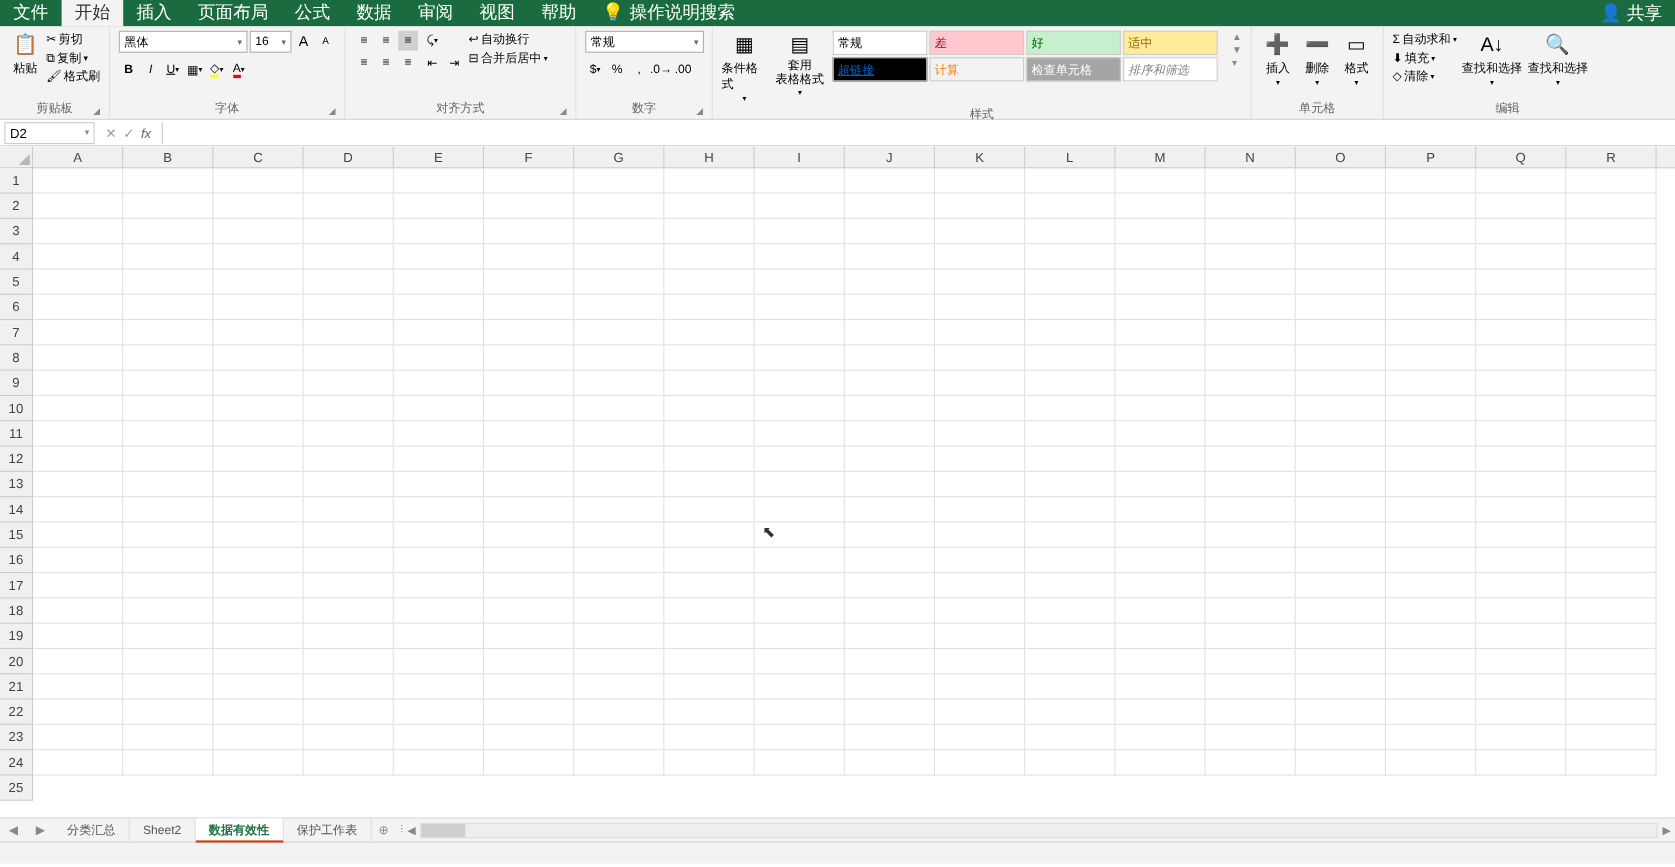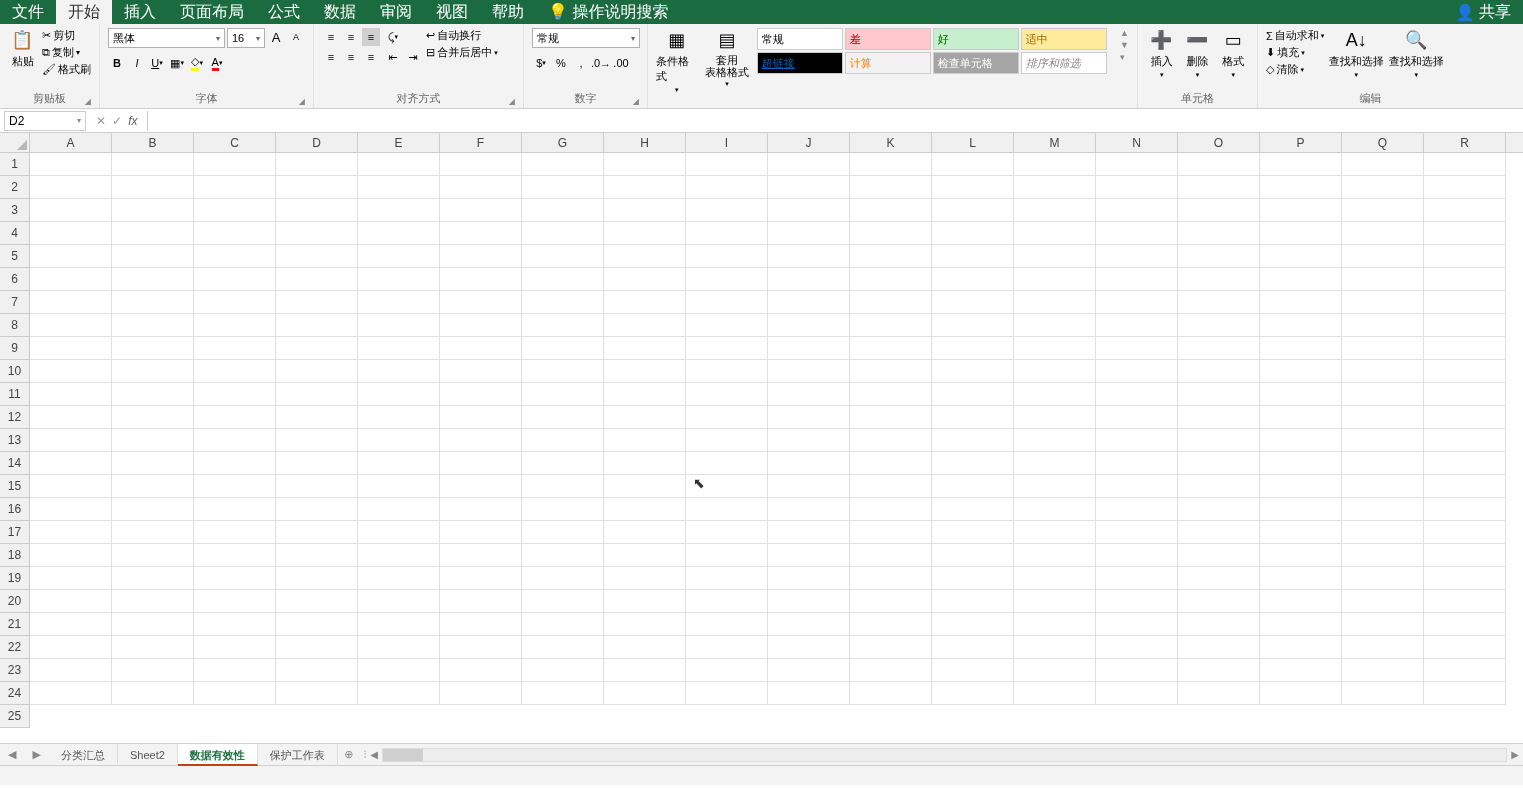--- a/index.html
+++ b/index.html
@@ -217,20 +217,21 @@
           <div class="style-cell" style="background: rgb(242, 242, 242); color: rgb(250, 125, 0);">计算</div>
           <div class="style-cell" style="background: rgb(165, 165, 165); color: rgb(255, 255, 255);">检查单元格</div>
           <div class="style-cell" style="background: rgb(255, 255, 255); color: rgb(127, 127, 127); font-style: italic;">排序和筛选</div>
         </div>
       <div class="v-stack" style="justify-content:center;gap:2px;color:#888;font-size:9px">
         <div>▲</div>
         <div>▼</div>
         <div>▾</div>
       </div>
     </div>
+    <div class="group-label"><span>样式</span></div>
   </div>
 
   <div class="group" style="width:120px">
     <div class="group-body">
       <div class="big-btn">
           <div class="ico">➕</div>
           <span>插入</span>
           <span style="font-size:7px">▾</span>
         </div>
       <div class="big-btn">

